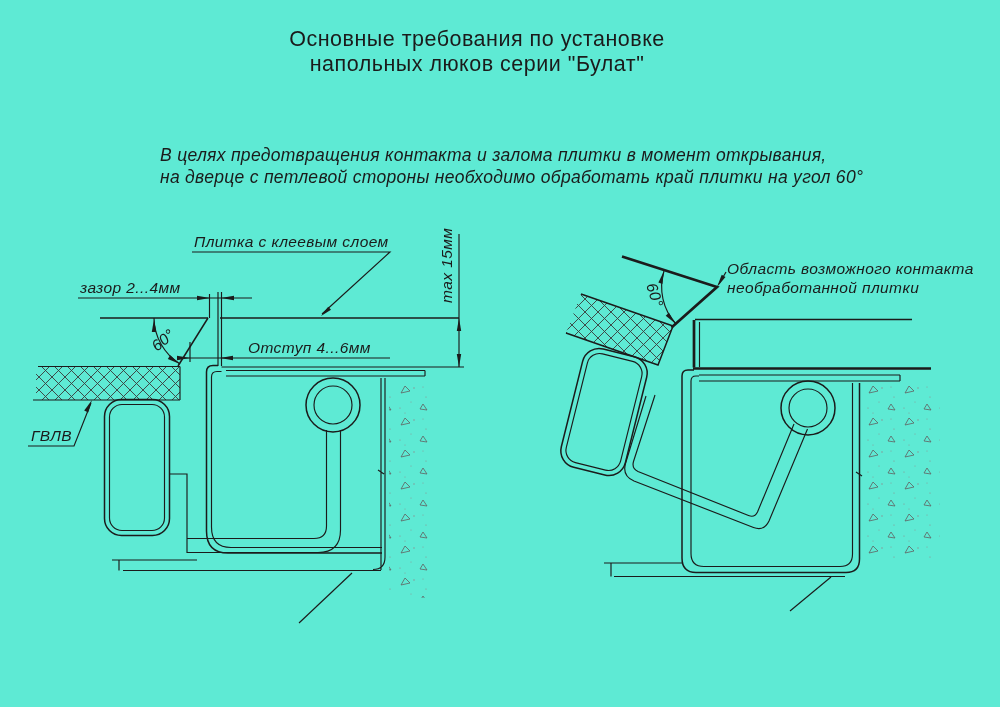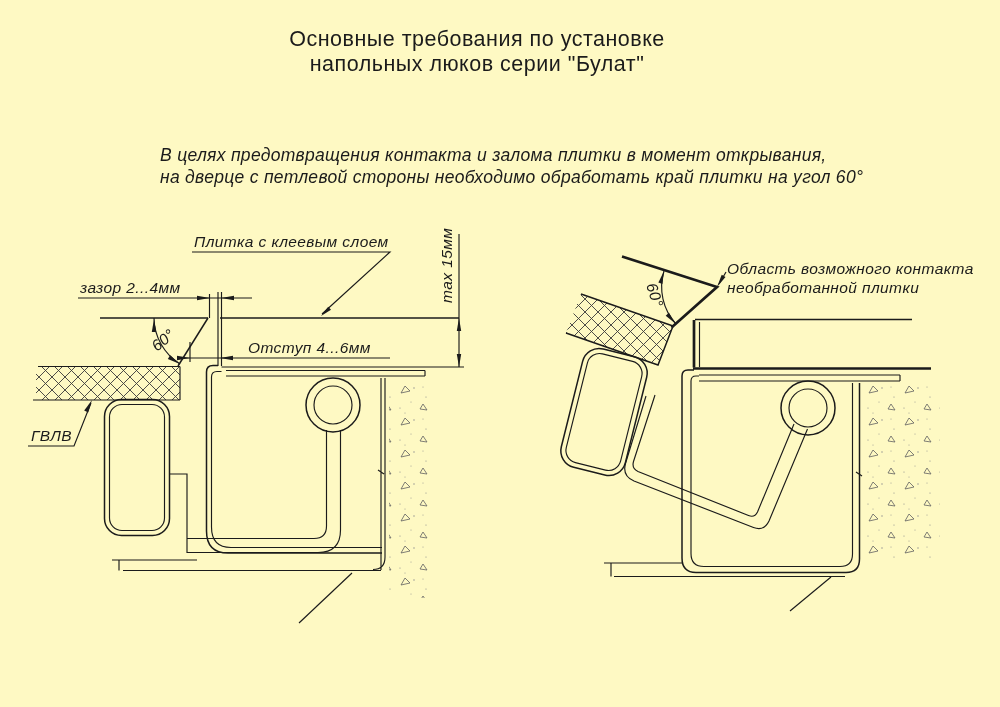--- a/index.html
+++ b/index.html
@@ -1,16 +1,16 @@
 <!DOCTYPE html>
 <html><head>
 <meta charset="utf-8">
 <style>
   html,body{margin:0;padding:0;background:#fff;}
-  .page{position:relative;width:1000px;height:707px;background:#fef9c3;overflow:hidden;}
+  .page{position:relative;width:1000px;height:707px;background:#5eead4;overflow:hidden;}
   svg{display:block;}
   text{fill:#1b1b1b;}
   .t-title{font:21.5px "Liberation Sans",sans-serif;letter-spacing:.5px;}
   .t-note{font:italic 17.5px "Liberation Sans",sans-serif;letter-spacing:.3px;}
   .t-lbl{font:italic 15.5px "Liberation Sans",sans-serif;letter-spacing:.4px;}
   .ln{stroke:#1b1b1b;stroke-width:1.15;fill:none;}
   .ln-md{stroke:#1b1b1b;stroke-width:1.5;fill:none;}
   .ln-th{stroke:#1b1b1b;stroke-width:2.7;fill:none;}
   .arr{fill:#1b1b1b;stroke:none;}
 </style>

